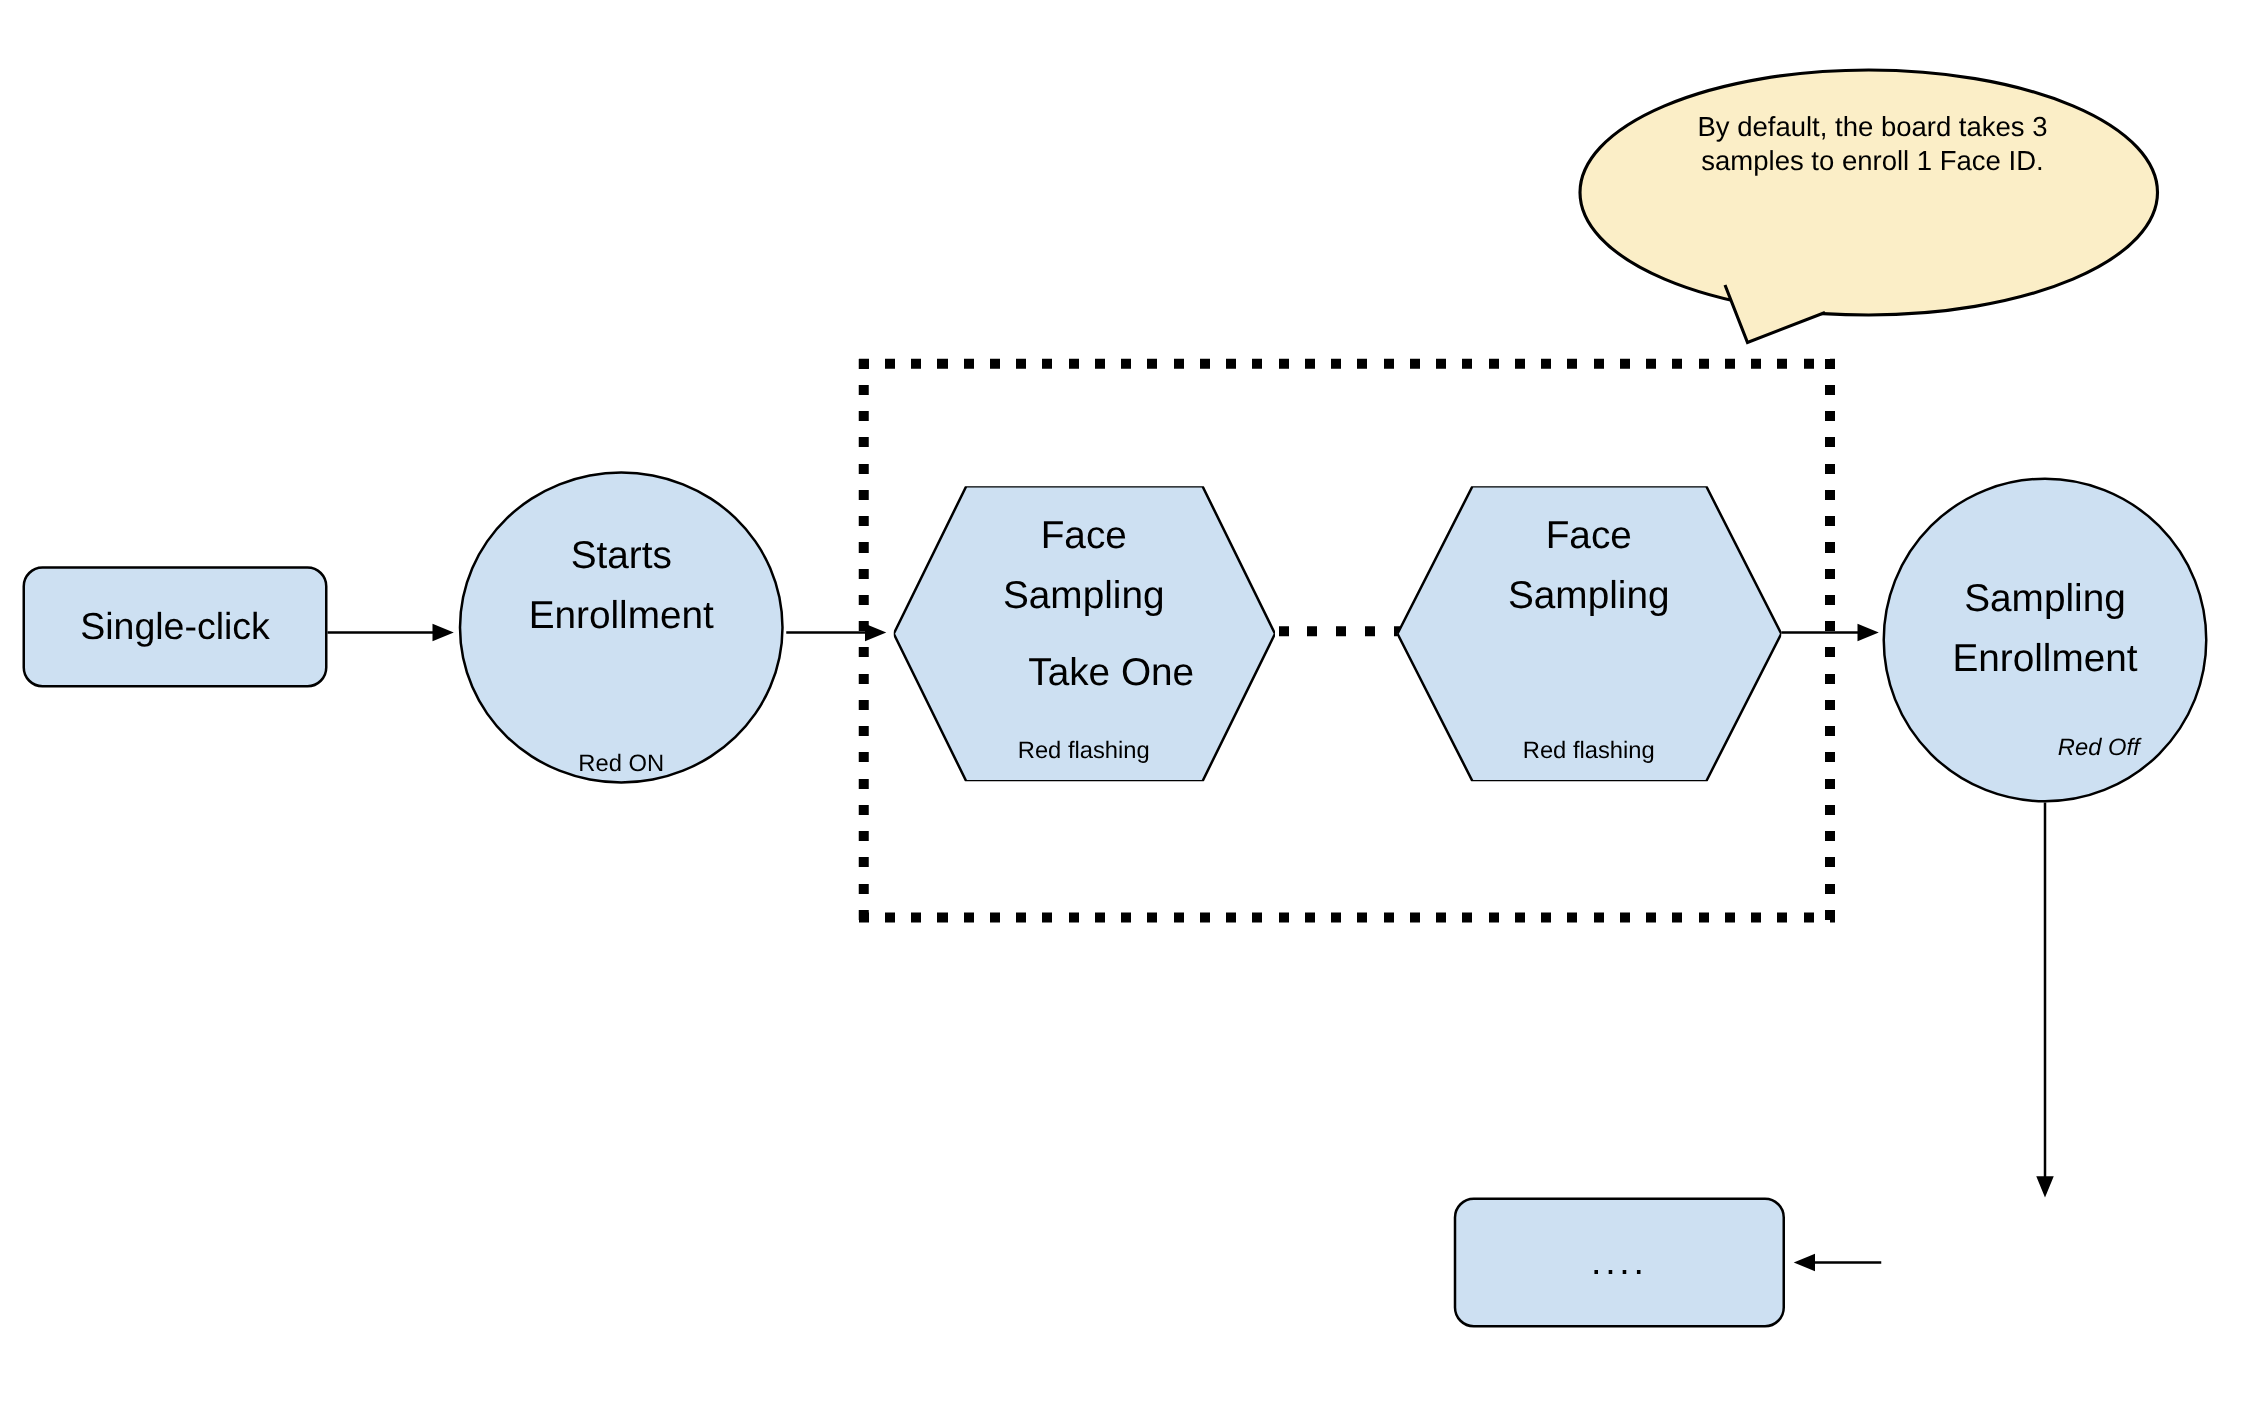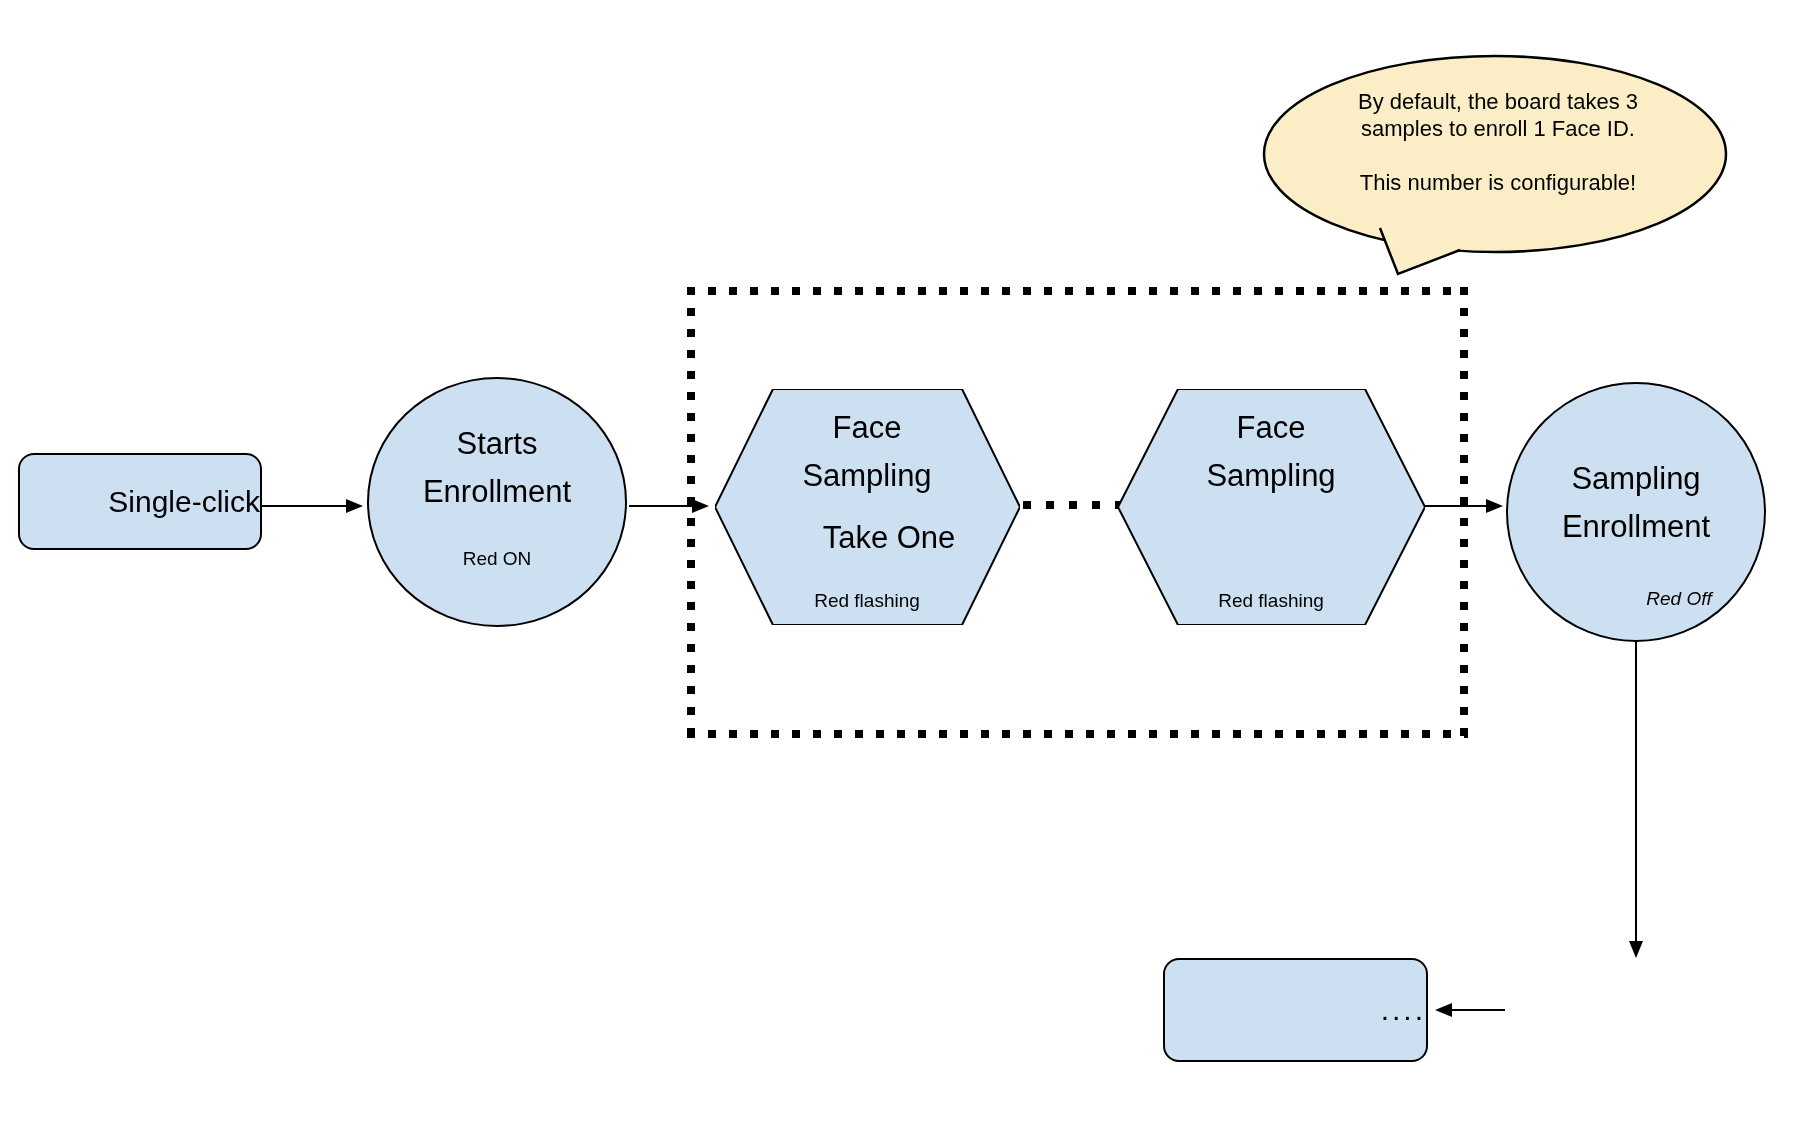--- a/index.html
+++ b/index.html
@@ -12,21 +12,21 @@
   body{background:var(--bg);font-family:"Liberation Sans", sans-serif;color:#000;}
   .canvas{position:relative;width:1795px;height:1128px;background:var(--bg);overflow:hidden;}
 
   .abs{position:absolute;}
 
   
   .rbox{
     background:var(--node-fill);
     border:2px solid var(--stroke);
     border-radius:16px;
-    display:flex;align-items:center;justify-content:flex-end;
+    display:flex;align-items:center;justify-content:center;
     text-align:center;
   }
   .circle{
     background:var(--node-fill);
     border:2px solid var(--stroke);
     border-radius:50%;
   }
   .shape-fill{fill:var(--node-fill);stroke:var(--stroke);stroke-width:2px;}
   .callout-shape{fill:var(--callout-fill);stroke:var(--stroke);stroke-width:2.5px;}
 
@@ -57,21 +57,21 @@
 
   <div class="abs rbox" style="left:18px;top:453px;width:244px;height:97px;">
     <span class="lbl-xl">Single-click</span>
   </div>
 
   <div class="abs hline" style="left:262px;top:505px;width:85px;"></div>
   <div class="abs ah-right" style="left:346px;top:499px;"></div>
 
   <div class="abs circle" style="left:367px;top:377px;width:260px;height:250px;"></div>
   <div class="abs lbl-lg" style="left:417px;top:420px;width:160px;">Starts Enrollment</div>
-  <div class="abs lbl-sm" style="left:397px;top:548px;width:200px;">Red ON</div>
+  <div class="abs lbl-sm" style="left:397px;top:601px;width:200px;">Red ON</div>
 
   <div class="abs hline" style="left:629px;top:505px;width:64px;"></div>
   <div class="abs ah-right" style="left:692px;top:499px;"></div>
 
   <div>
     <div class="abs dot-h" style="left:687px;top:287px;width:781px;"></div>
     <div class="abs dot-h" style="left:687px;top:730px;width:781px;"></div>
     <div class="abs dot-v" style="left:687px;top:287px;height:451px;"></div>
     <div class="abs dot-v" style="left:1460px;top:287px;height:451px;"></div>
   </div>
@@ -108,16 +108,15 @@
   <div class="abs rbox" style="left:1163px;top:958px;width:265px;height:104px;">
     <span class="dots-label">....</span>
   </div>
 
   <svg class="abs" style="left:1255px;top:48px;" width="492" height="235" viewBox="0 0 492 235">
     <ellipse class="callout-shape" cx="240" cy="106" rx="231" ry="98"></ellipse>
     <path class="callout-shape" d="M125,180 L143,226 L205,202"></path>
   </svg>
   <div class="abs callout-text" style="left:1332px;top:88px;width:332px;">
     <div class="para1">By default, the board takes 3 samples to enroll 1 Face ID.</div>
-    <div class="para2">This number is configurable!</div>
   </div>
 
 </div>
 
 </body></html>

